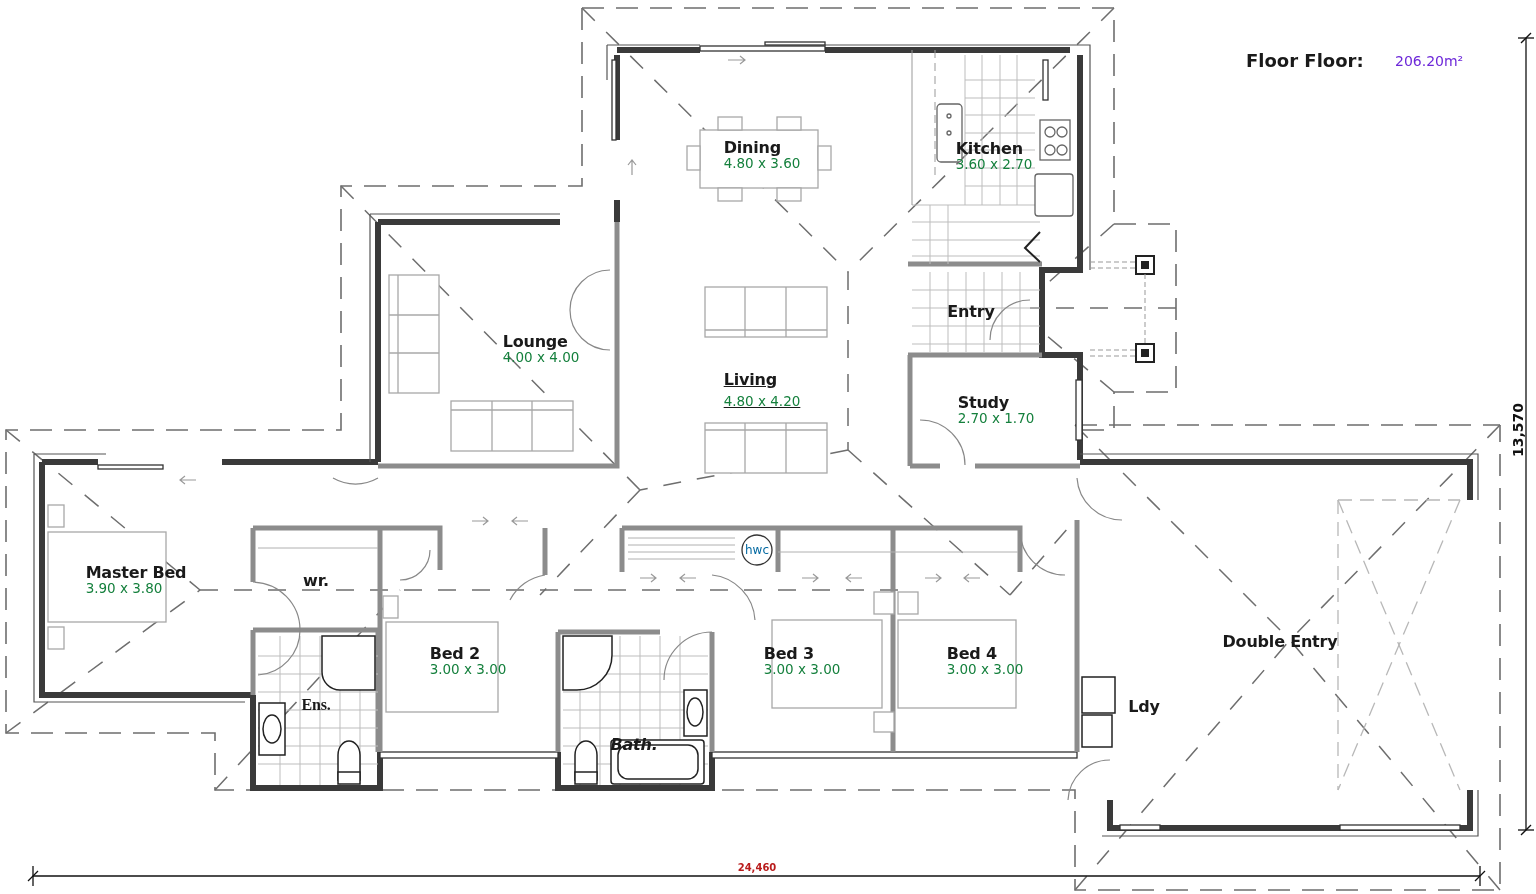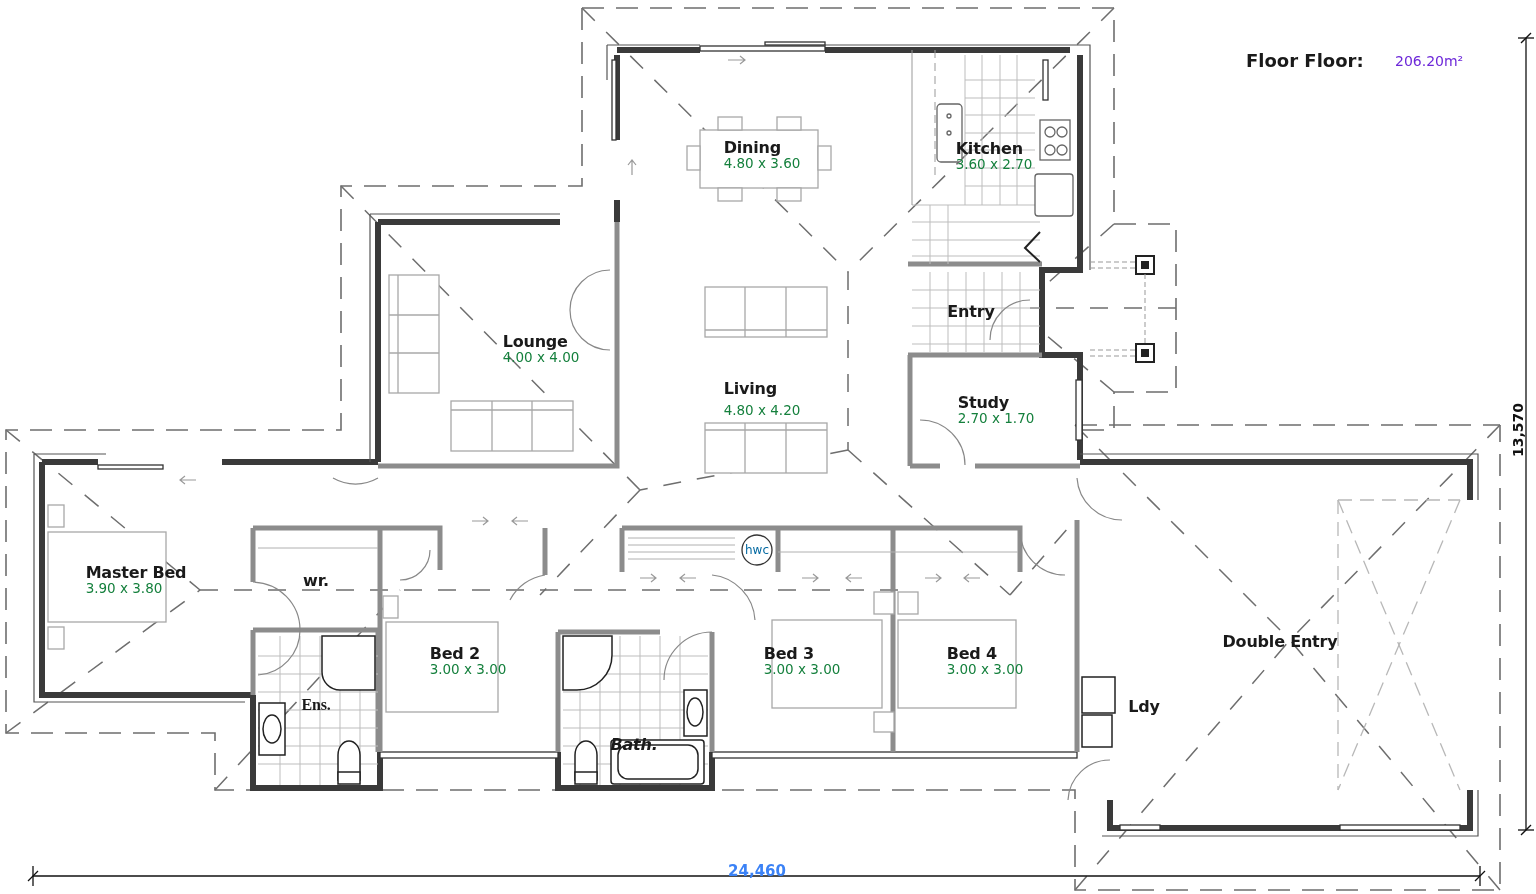--- a/index.html
+++ b/index.html
@@ -4,21 +4,21 @@
 <style>
   html, body { margin: 0; padding: 0; background: #ffffff; }
   body { width: 1536px; height: 894px; overflow: hidden; position: relative;
          font-family: "DejaVu Sans", "Liberation Sans", sans-serif; }
   #plan { position: absolute; left: 0; top: 0; width: 1536px; height: 894px; }
   .lbl { position: absolute; transform: translate(-50%, 0); white-space: nowrap; color: #1a1a1a; }
   .room-name { font-weight: bold; font-size: 16px; line-height: 17px; display: block; letter-spacing: -0.2px; }
   .room-dim { font-size: 13.5px; line-height: 15px; display: block; color: #15803d; }
   .floor-area { position: absolute; left: 1246px; top: 50px; font-size: 18px; font-weight: bold; color: #1a1a1a; }
   .floor-area-val { position: absolute; left: 1395px; top: 53px; font-size: 14px; color: #6d28d9; }
-  .dim-h { position: absolute; left: 757px; top: 862px; transform: translate(-50%, 0); font-weight: bold; font-size: 15px; color: #3b82f6; }
+  .dim-h { position: absolute; left: 757px; top: 862px; transform: translate(-50%, 0); font-weight: bold; font-size: 10px; color: #b91c1c; }
   .dim-v { position: absolute; left: 1518px; top: 430px; transform: translate(-50%, -50%) rotate(-90deg); font-weight: bold; font-size: 14px; color: #111; }
   .hwc { position: absolute; left: 757px; top: 543px; font-size: 12px; color: #0369a1; transform: translate(-50%,0); }
 </style>
 </head>
 <body>
 
 <svg id="plan" viewBox="0 0 1536 894" xmlns="http://www.w3.org/2000/svg">
 
   <g fill="none" stroke="#6e6e6e" stroke-width="1.6" stroke-dasharray="22 12">
     <polyline points="582,8 1114,8 1114,224 1176,224 1176,392 1114,392 1114,430 1075,430 1075,425"></polyline>
@@ -334,21 +334,21 @@
   <span class="room-dim">4.80 x 3.60</span>
 </div>
 <div class="lbl" style="left:994px; top:140px;">
   <span class="room-name">Kitchen</span>
   <span class="room-dim">3.60 x 2.70</span>
 </div>
 <div class="lbl" style="left:497px; top:333px;margin-left:44px;">
   <span class="room-name">Lounge</span>
   <span class="room-dim">4.00 x 4.00</span>
 </div>
-<div class="lbl" style="left:762px; top:380px;">
+<div class="lbl" style="left:762px; top:371px;text-decoration:underline;">
   <span class="room-name">Living</span>
   <span class="room-dim" style="margin-top:6px;">4.80 x 4.20</span>
 </div>
 <div class="lbl" style="left:971px; top:303px;">
   <span class="room-name">Entry</span>
 </div>
 <div class="lbl" style="left:996px; top:394px;">
   <span class="room-name">Study</span>
   <span class="room-dim">2.70 x 1.70</span>
 </div>

